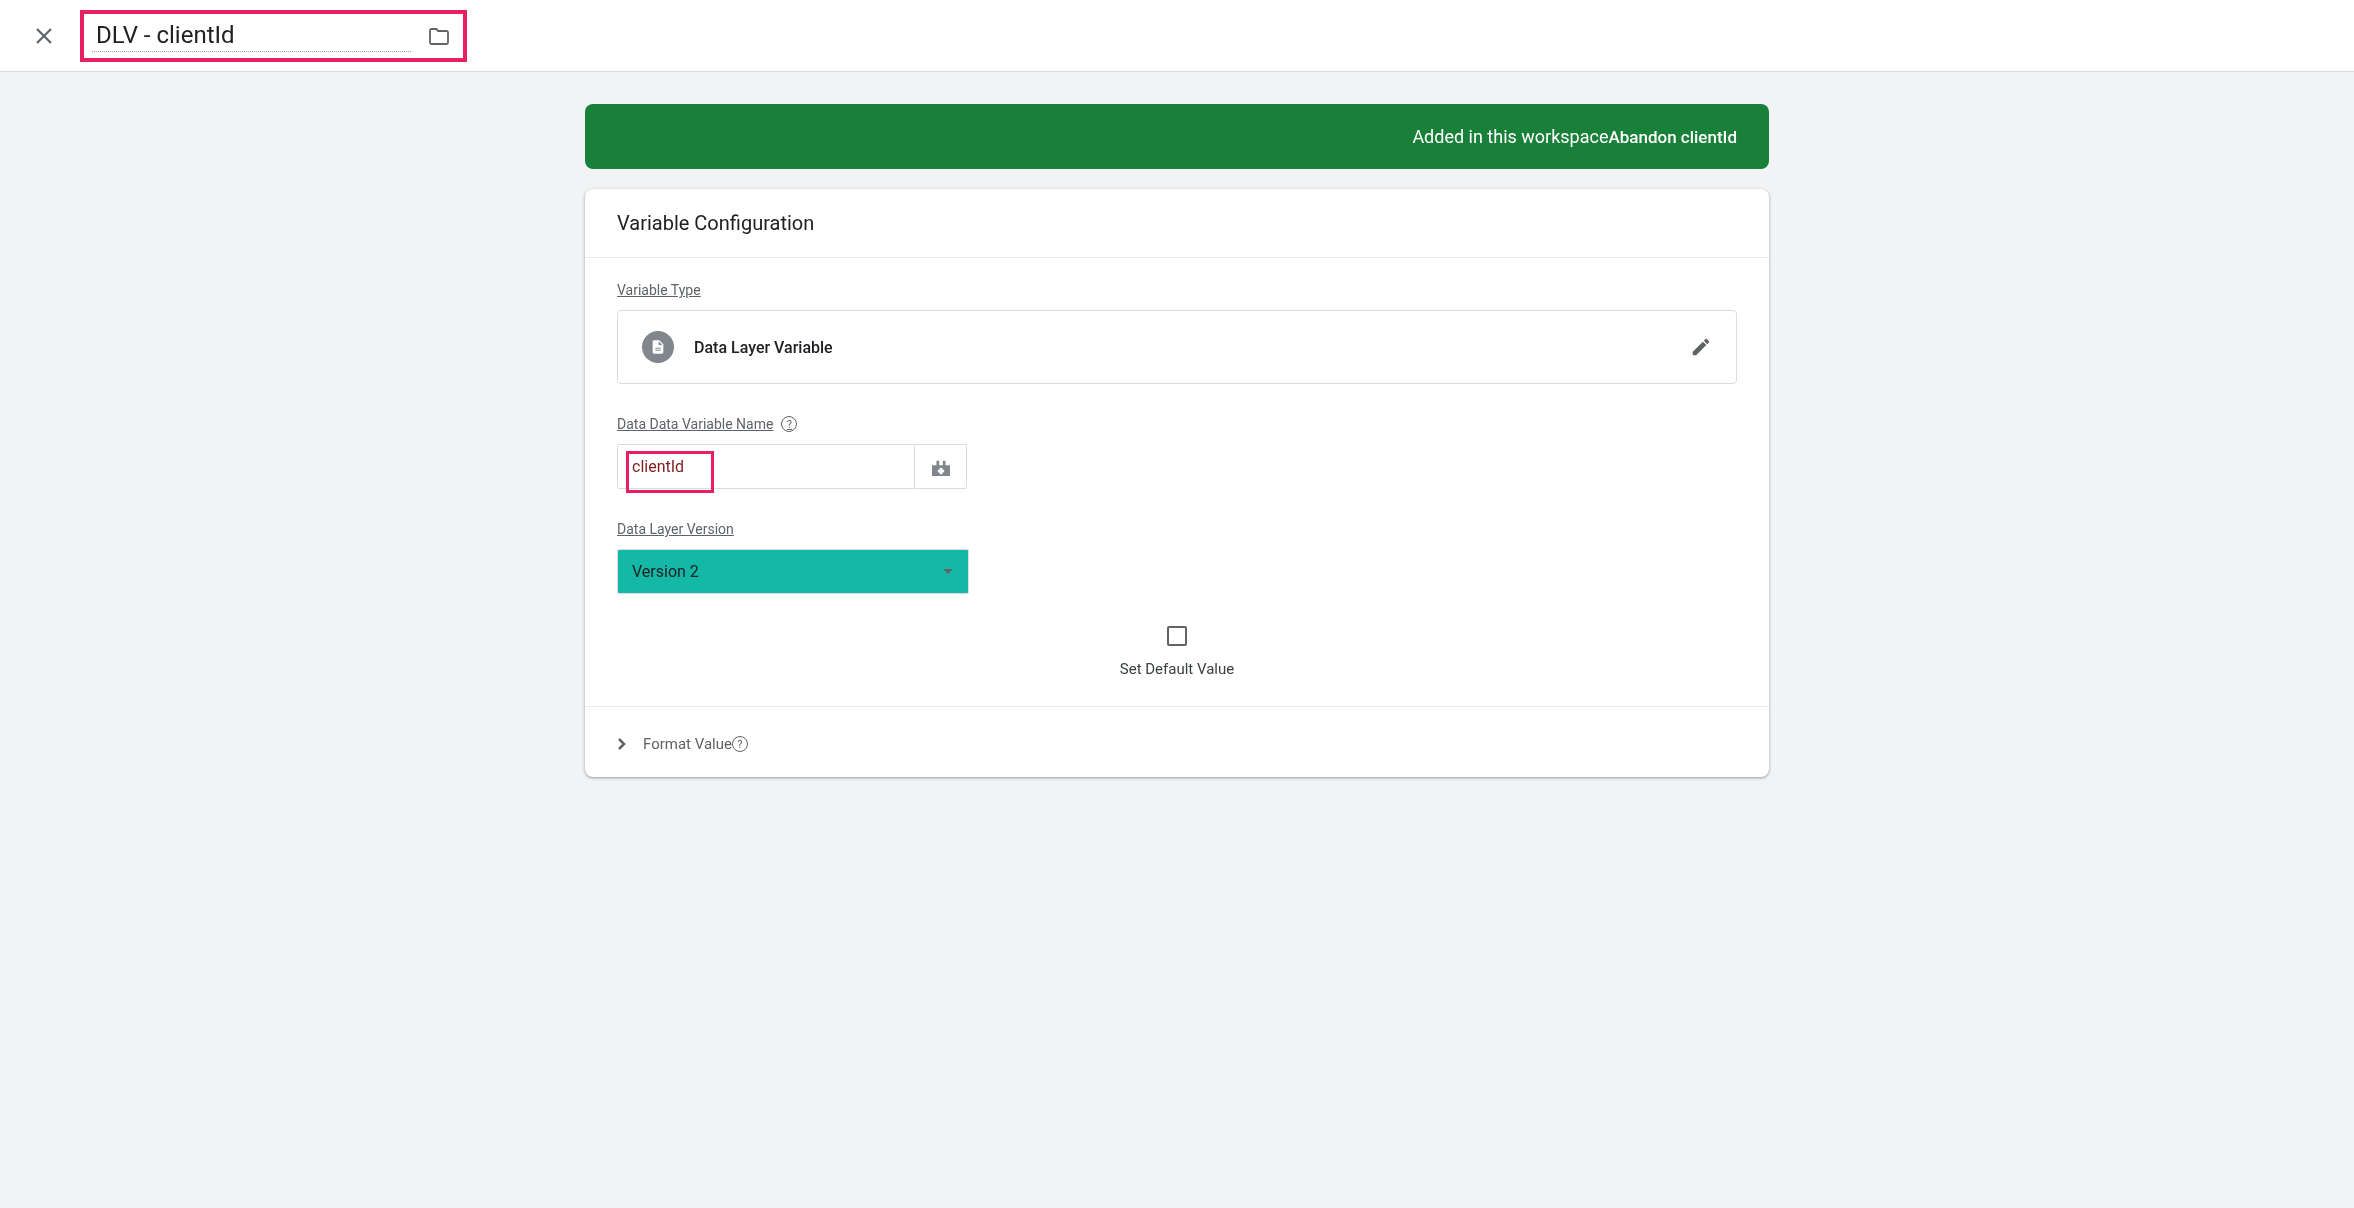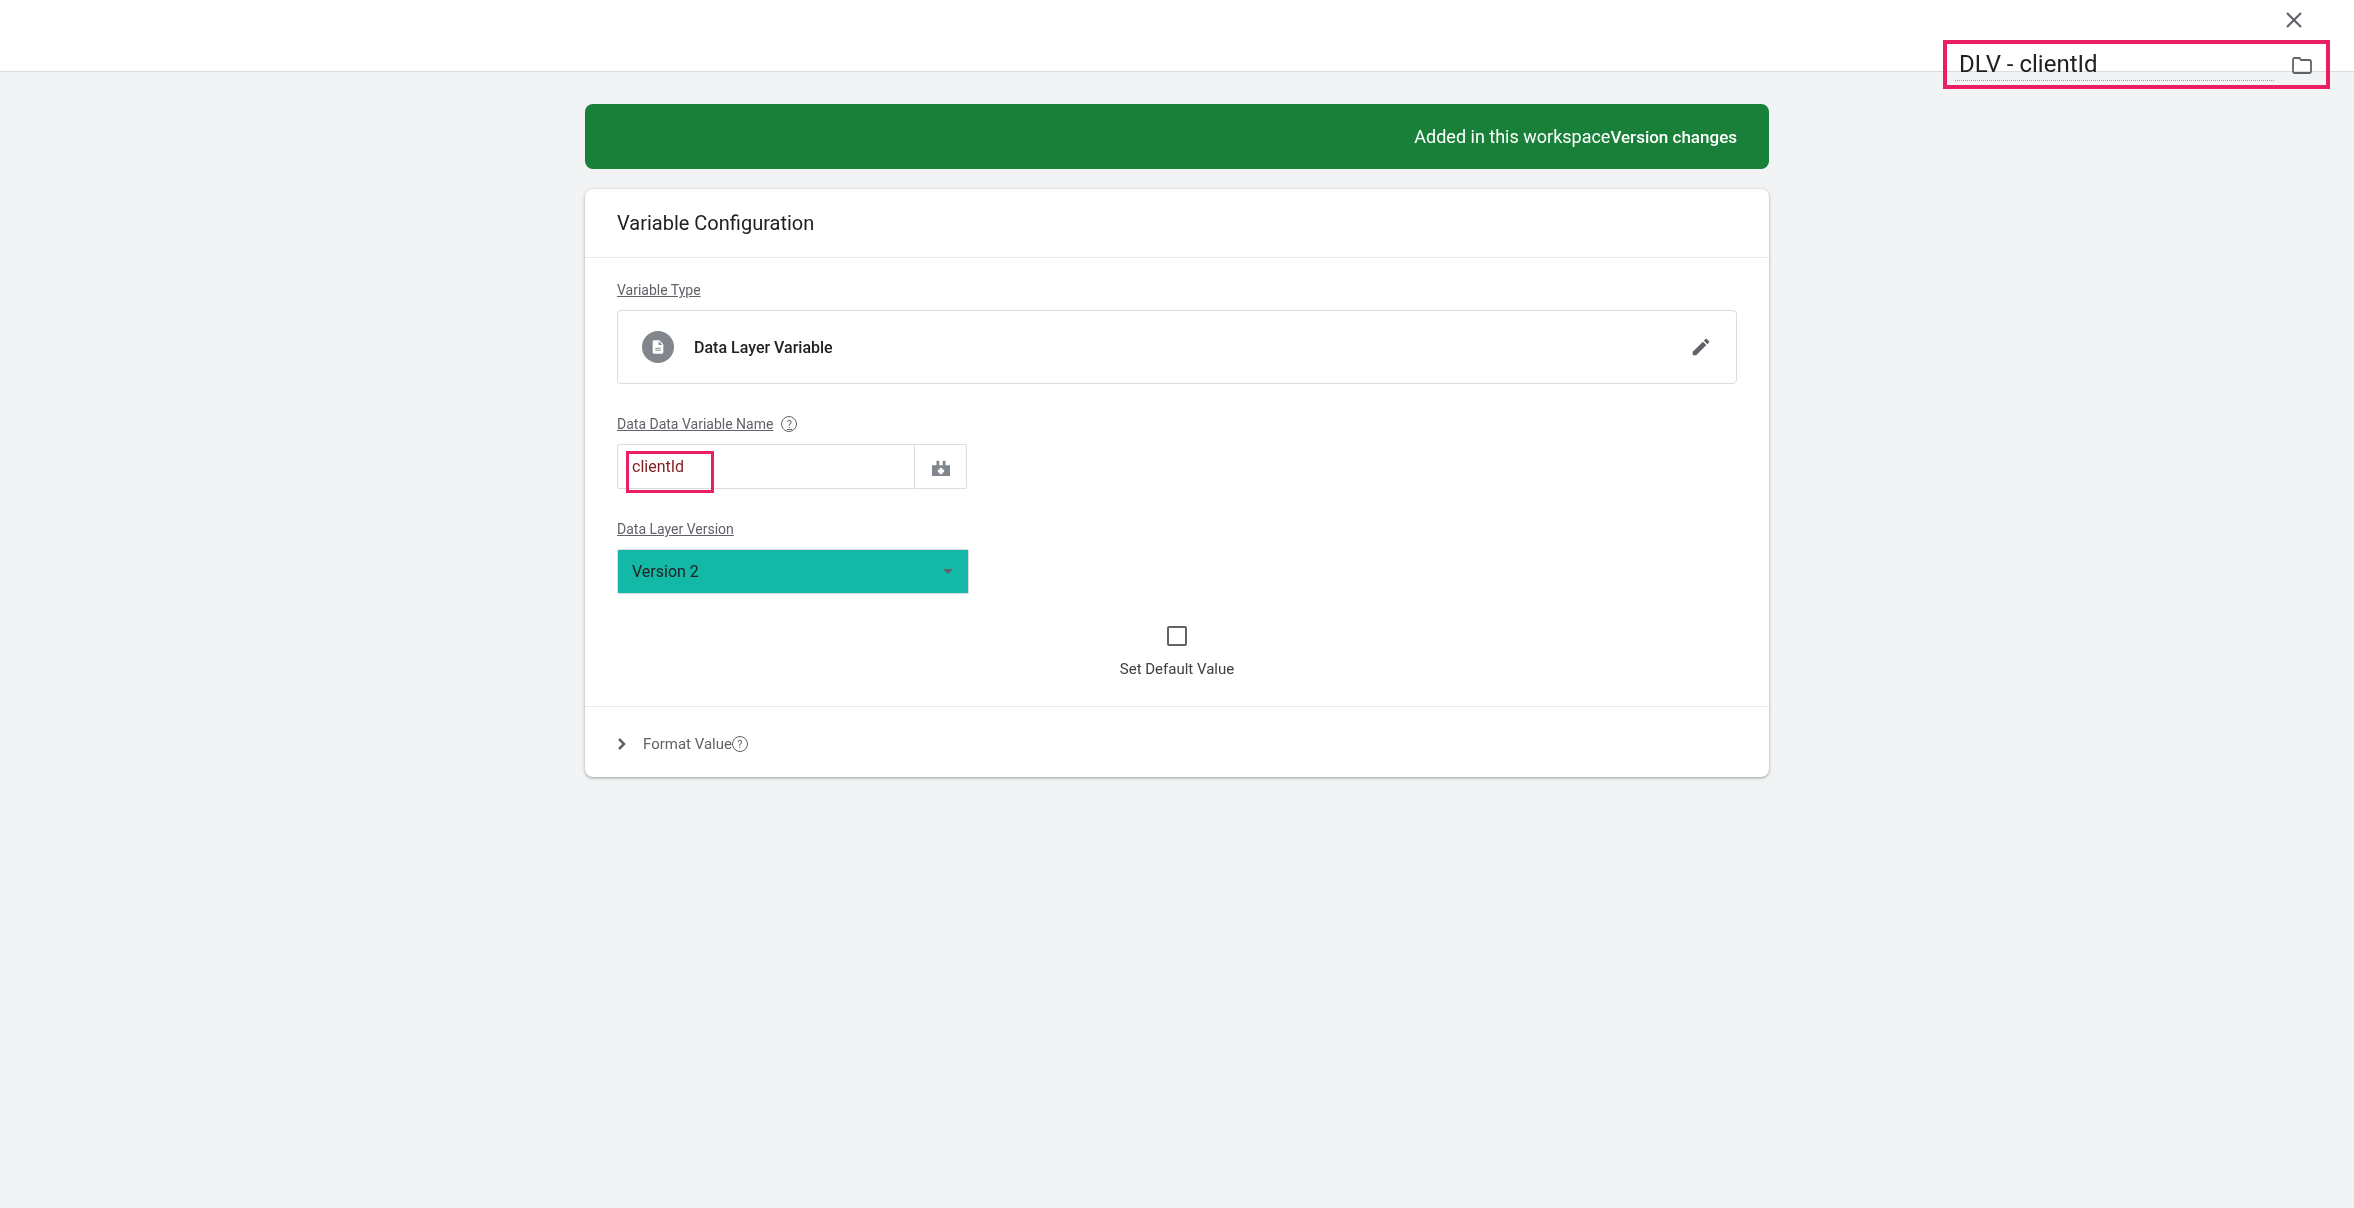--- a/index.html
+++ b/index.html
@@ -12,24 +12,23 @@
     body {
       background: #f1f3f4;
       color: #202124;
     }
 
     .top-bar {
       background: #ffffff;
       border-bottom: 1px solid #dadce0;
       height: 72px;
       display: flex;
-      align-items: flex-end;
+      align-items: center;
       padding: 0 24px;
       position: relative;
-      flex-direction: column;
     }
 
     .close-btn {
       background: none;
       border: none;
       cursor: pointer;
       padding: 8px;
       display: flex;
       align-items: center;
       justify-content: center;
@@ -302,21 +301,21 @@
       </svg>
     </span>
   </div>
 </div>
 
 <div class="content-area">
   <div class="content-inner">
 
     <div class="status-banner">
       <span>Added in this workspace</span>
-      <button class="abandon-btn">Version changes</button>
+      <button class="abandon-btn">Abandon clientId</button>
     </div>
 
     <div class="card">
       <div class="card-header">
         <span>Variable Configuration</span>
       </div>
 
       <div class="card-body">
         <div class="field-label">Variable Type</div>
 

